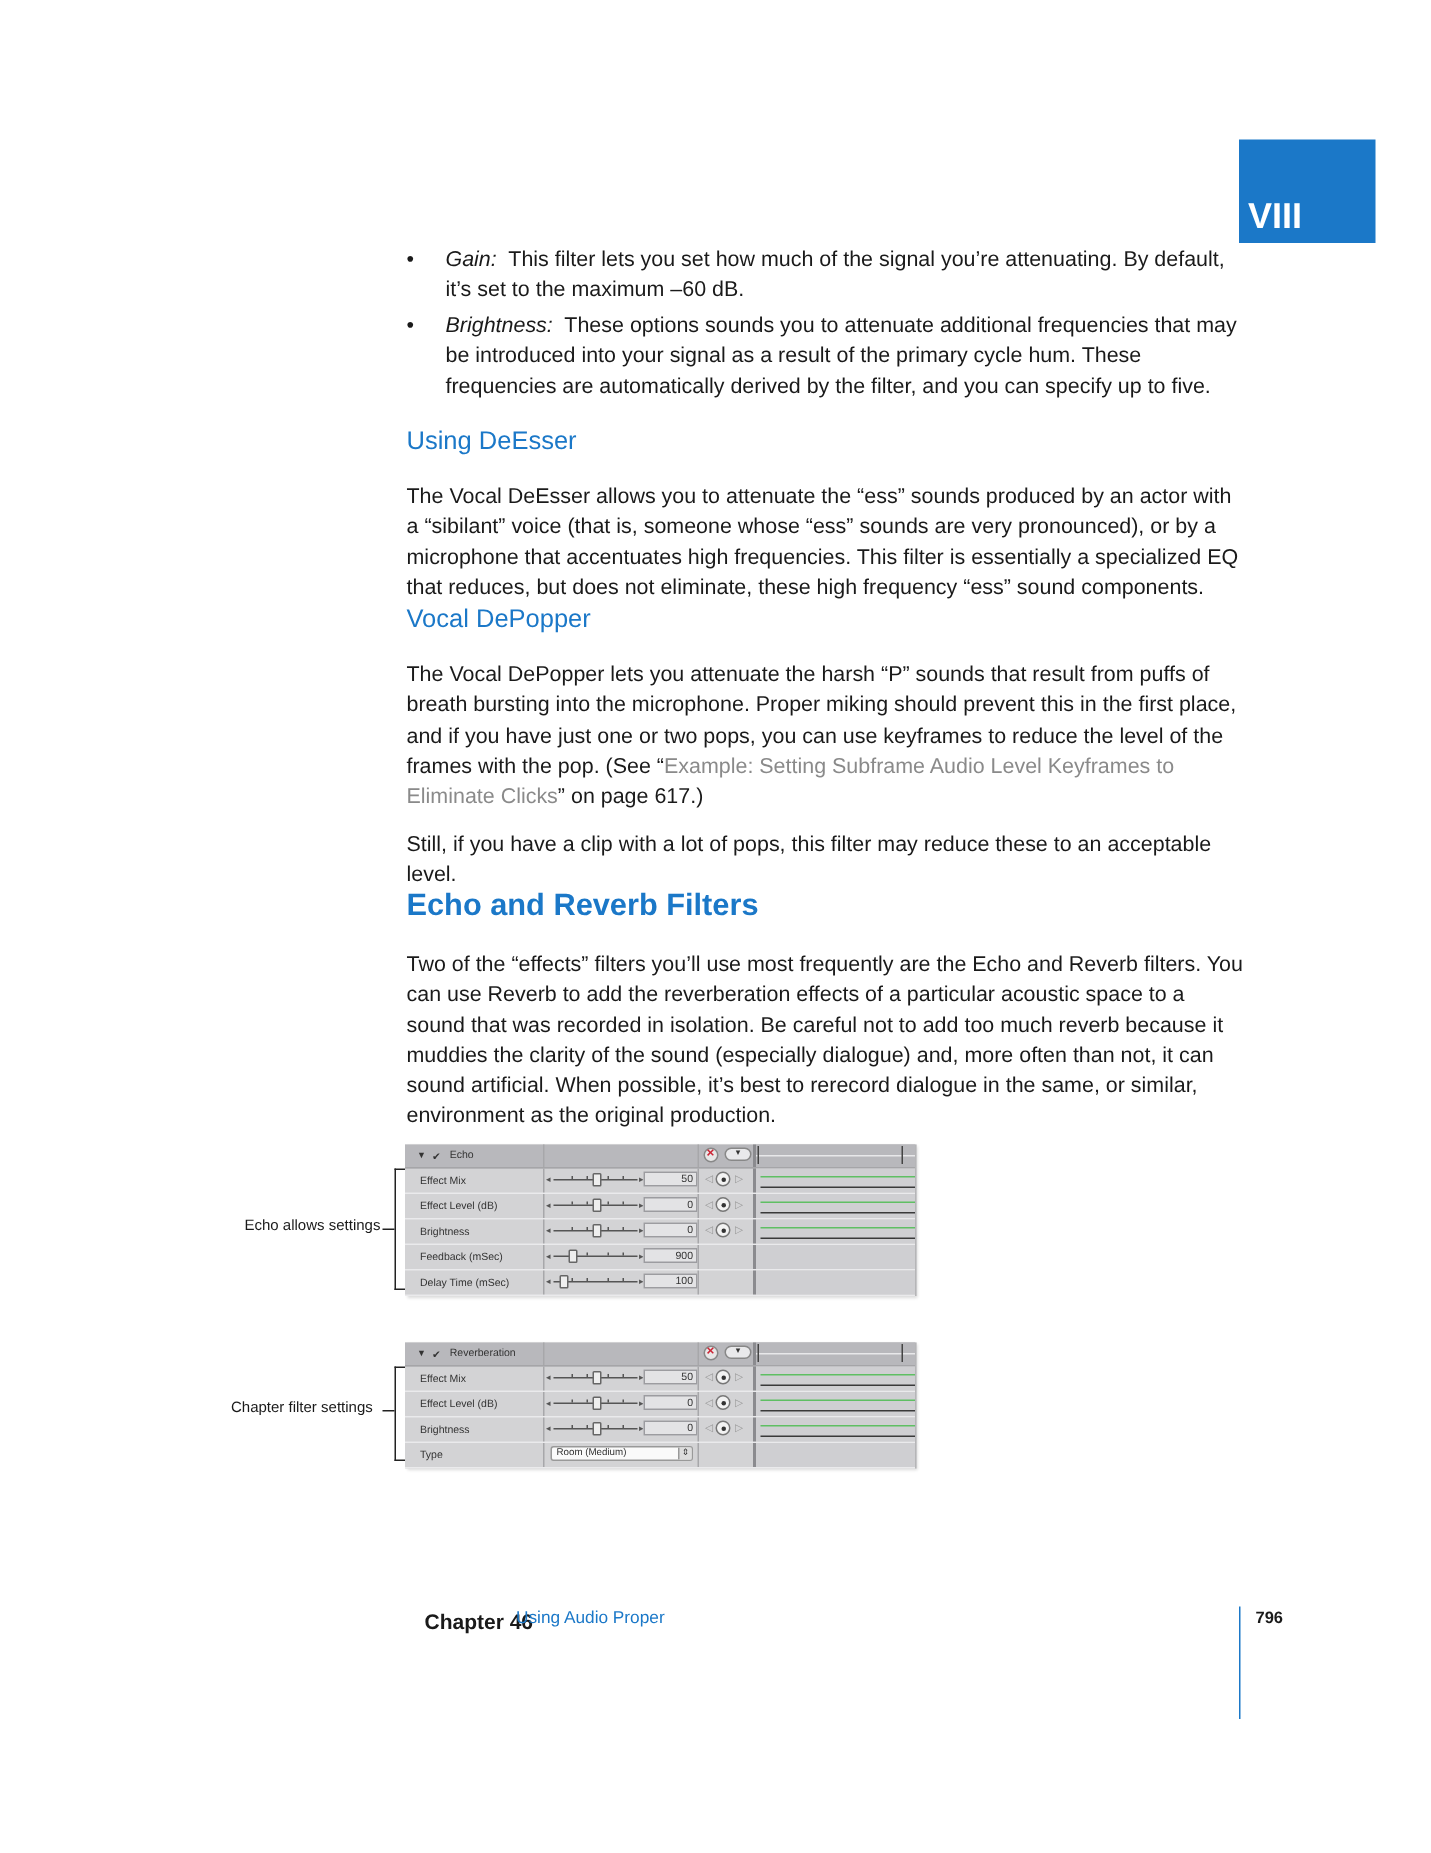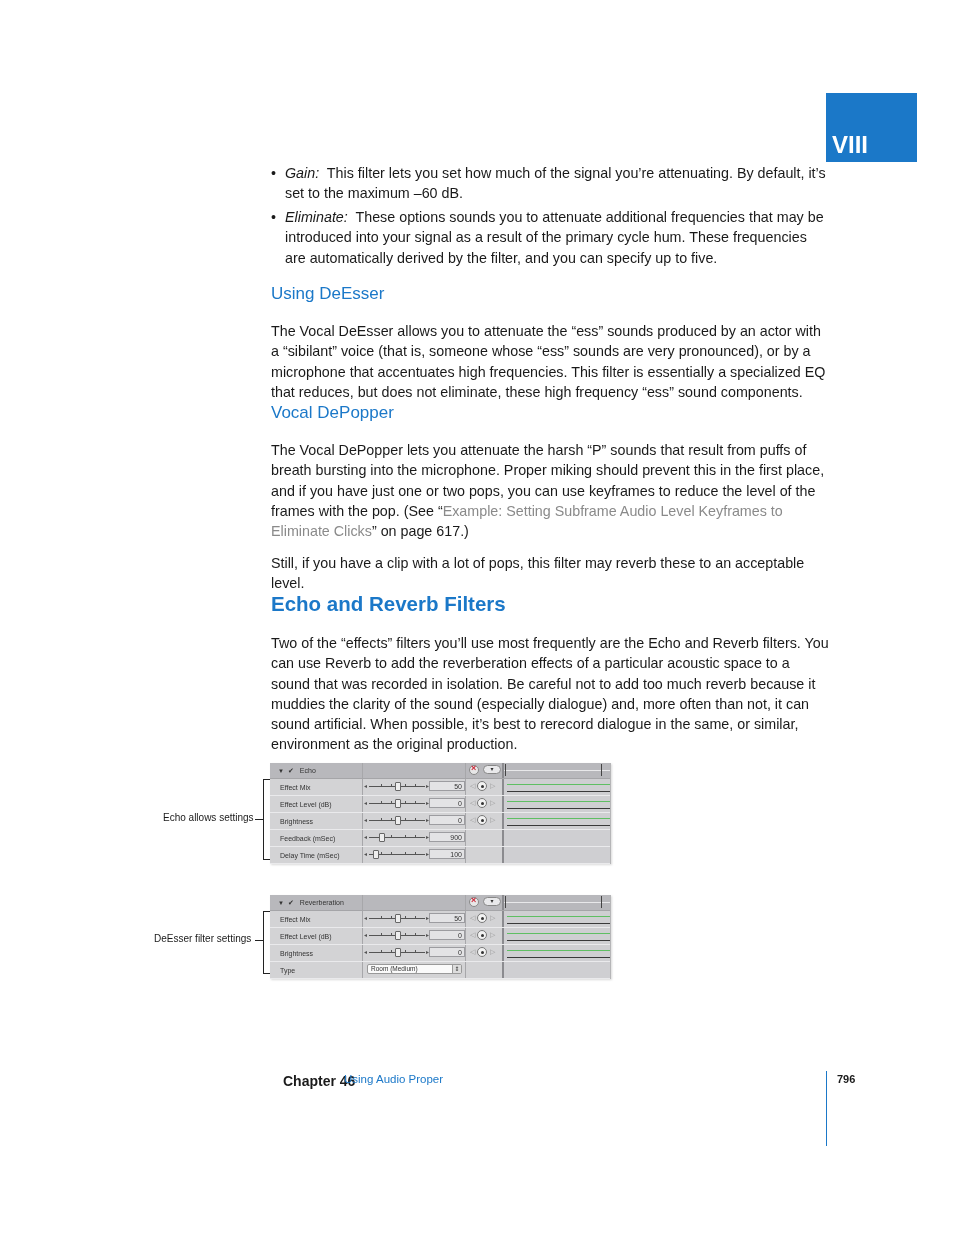--- a/index.html
+++ b/index.html
@@ -3,21 +3,21 @@
 <meta charset="utf-8">
 <style>
   html, body { margin:0; padding:0; background:#ffffff; }
   body { width:954px; height:1235px; position:relative; overflow:hidden;
          font-family:"Liberation Sans", sans-serif; color:#1a1a1a; }
   .tab { position:absolute; left:826px; top:93px; width:91px; height:69px; background:#1b78c8; }
   .tab span { position:absolute; left:6px; bottom:3px; color:#fff; font-weight:bold; font-size:24px; letter-spacing:0px; }
   .body-text { position:absolute; left:271px; width:560px; font-size:14.3px; line-height:20.3px;margin-top:16px; }
   .bullet { position:absolute; left:271px; width:560px; font-size:14.3px; line-height:20.3px; }
   .bullet .dot { position:absolute; left:0; top:0; }
-  .bullet .txt { margin-left:14px; display:block; }
+  .bullet .txt { margin-left:26px; display:block; }
   .bullet em { font-style:italic; }
   h3.sub { position:absolute; left:271px; margin:0; font-size:17px; font-weight:normal; color:#1b78c8; }
   h2.sec { position:absolute; left:271px; margin:0; font-size:20.5px; font-weight:bold; color:#1b78c8; }
   .xref { color:#8a8a8a; }
   p { margin:0; }
 
   
   .panel { position:absolute; left:270px; width:340px; background:#d3d3d5; border-right:1px solid #b5b5b7;
            font-size:7px; color:#333; box-shadow:1px 1px 2px rgba(0,0,0,0.15); }
   .panel .row { position:relative; height:16px; border-bottom:1px solid #eaeaec; display:flex; align-items:center; }
@@ -63,29 +63,29 @@
 <div class="tab">
   <span>VIII</span>
 </div>
 
 <div class="bullet" style="top:163px;">
   <span class="dot">•</span>
   <span class="txt"><em>Gain:</em>&nbsp; <span>This filter lets you set how much of the signal you’re attenuating. By default, it’s set to the maximum –60 dB.</span></span>
 </div>
 <div class="bullet" style="top:207px;">
   <span class="dot">•</span>
-  <span class="txt"><em>Eliminate:</em>&nbsp; <span>These options sounds you to attenuate additional frequencies that may be introduced into your signal as a result of the primary cycle hum. These frequencies are automatically derived by the filter, and you can specify up to five.</span></span>
+  <span class="txt"><em>Brightness:</em>&nbsp; <span>These options sounds you to attenuate additional frequencies that may be introduced into your signal as a result of the primary cycle hum. These frequencies are automatically derived by the filter, and you can specify up to five.</span></span>
 </div>
 
 <h3 class="sub" style="top:284px;">Using DeEsser</h3>
 <p class="body-text" style="top:305px;">The Vocal DeEsser allows you to attenuate the “ess” sounds produced by an actor with a “sibilant” voice (that is, someone whose “ess” sounds are very pronounced), or by a microphone that accentuates high frequencies. This filter is essentially a specialized EQ that reduces, but does not eliminate, these high frequency “ess” sound components.</p>
 
 <h3 class="sub" style="top:403px;">Vocal DePopper</h3>
 <p class="body-text" style="top:424px;"><span>The Vocal DePopper lets you attenuate the harsh “P” sounds that result from puffs of breath bursting into the microphone. Proper miking should prevent this in the first place, and if you have just one or two pops, you can use keyframes to reduce the level of the frames with the pop. (See “</span><span class="xref">Example:  Setting Subframe Audio Level Keyframes to Eliminate Clicks</span><span>” on page 617.)</span></p>
-<p class="body-text" style="top:537px;">Still, if you have a clip with a lot of pops, this filter may reverb these to an acceptable level.</p>
+<p class="body-text" style="top:537px;">Still, if you have a clip with a lot of pops, this filter may reduce these to an acceptable level.</p>
 
 <h2 class="sec" style="top:592px;">Echo and Reverb Filters</h2>
 <p class="body-text" style="top:617px;">Two of the “effects” filters you’ll use most frequently are the Echo and Reverb filters. You can use Reverb to add the reverberation effects of a particular acoustic space to a sound that was recorded in isolation. Be careful not to add too much reverb because it muddies the clarity of the sound (especially dialogue) and, more often than not, it can sound artificial. When possible, it’s best to rerecord dialogue in the same, or similar, environment as the original production.</p>
 
 <div class="callout" style="left:163px; top:812px;">Echo allows settings</div>
 <div class="bracket-tick" style="left:255px; top:819px;"></div>
 <div class="bracket" style="left:263px; top:779px; height:79px;"></div>
 
 <div class="panel" style="top:763px;">
   <div class="row header">
@@ -206,21 +206,21 @@
           <div class="slider-thumb" style="left:4px"></div>
         </div>
       <span class="slider-arrow-r" style="left:63px;">▸</span>
       <div class="c-val">100</div>
     </div>
     <div class="c-key"></div>
     <div class="c-graph"></div>
   </div>
 </div>
 
-<div class="callout" style="left:154px; top:933px;">DeEsser filter settings</div>
+<div class="callout" style="left:154px; top:933px;">Chapter filter settings</div>
 <div class="bracket-tick" style="left:255px; top:940px;"></div>
 <div class="bracket" style="left:263px; top:911px; height:61px;"></div>
 
 <div class="panel" style="top:895px;">
   <div class="row header">
     <div class="c-name">
         <span class="disclosure">▼</span>
         <span class="check">✔</span>
         <span>Reverberation</span>
       </div>

